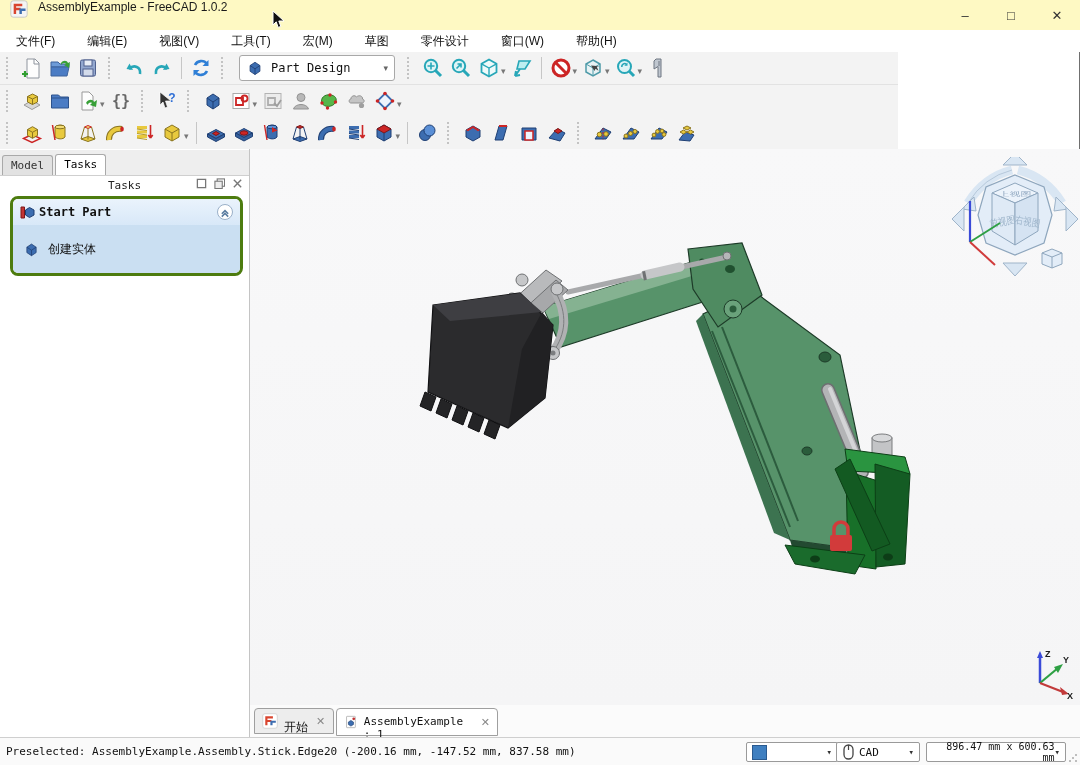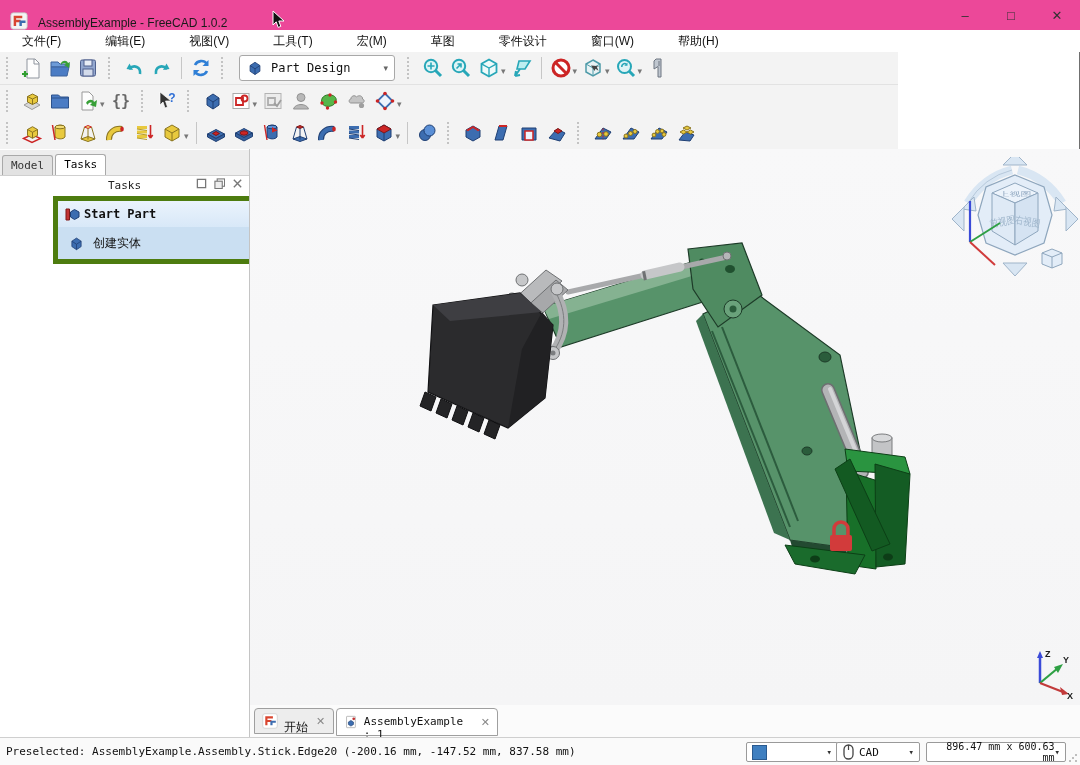--- a/index.html
+++ b/index.html
@@ -2,28 +2,28 @@
 <html><head>
 <meta charset="utf-8">
 <style>
   html,body{margin:0;padding:0;}
   body{
     width:1080px;height:765px;position:relative;overflow:hidden;
     background:#fff;font-family:"Liberation Sans",sans-serif;color:#222;
     box-shadow:inset 0 0 0 1px #707070;
   }
   
-  .titlebar{position:absolute;left:0;top:0;width:1080px;height:30px;background:#ec4899;display:flex;align-items:flex-end;}
+  .titlebar{position:absolute;left:0;top:0;width:1080px;height:30px;background:#fef9c3;display:flex;align-items:flex-start;}
   .titlebar .appicon{margin-left:10px;width:18px;height:18px;}
   .titlebar .title{margin-left:10px;font-size:12px;color:#1a1a1a;}
   .wincontrols{position:absolute;right:0;top:0;height:30px;display:flex;}
   .winbtn{width:46px;height:30px;display:flex;align-items:center;justify-content:center;font-size:13px;color:#333;}
   
   .menubar{position:absolute;left:0;top:30px;width:1080px;height:22px;background:#fff;display:flex;align-items:center;font-size:12px;}
-  .menuitem{padding:0 22px;height:22px;display:flex;align-items:center;color:#111;}
+  .menuitem{padding:0 16px;height:22px;display:flex;align-items:center;color:#111;}
   
   .tbrow{position:absolute;left:0;width:898px;height:32px;background:#f3f3f3;display:flex;align-items:center;border-bottom:1px solid #e2e2e2;}
   .tb1{top:52px;}.tb2{top:85px;}.tb3{top:117px;border-bottom:1px solid #cfcfcf;}
   .grip{width:6px;height:22px;border-left:2px dotted #c3c3c3;margin:0 4px 0 6px;}
   .vsep{width:1px;height:22px;background:#c6c6c6;margin:0 5px;}
   .tbtn{width:28px;height:27px;display:flex;align-items:center;justify-content:center;border-radius:3px;position:relative;}
   .tbtn svg{width:22px;height:22px;}
   .dd{font-size:9px;color:#777;margin:6px 2px 0 -2px;}
   .dd::after{content:"▾";}
   .combo{height:24px;background:#fff;border:1px solid #a8a8a8;border-radius:3px;display:flex;align-items:center;padding:0 6px;margin:0 6px;width:142px;}
@@ -34,24 +34,24 @@
   .disabled svg{opacity:.95;}
   
   .leftpanel{position:absolute;left:0;top:149px;width:249px;height:588px;background:#fff;}
   .paneltabs{position:absolute;left:0;top:1px;width:249px;height:25px;background:#eeeeee;border-bottom:1px solid #cfcfcf;display:flex;align-items:flex-end;}
   .ptab{font-family:"DejaVu Sans Mono",monospace;font-size:11px;border:1px solid #a9a9a9;border-bottom:none;border-radius:3px 3px 0 0;padding:3px 8px 3px 8px;margin-left:2px;background:#e2e2e2;color:#333;}
   .ptab.active{background:#fff;padding-bottom:4px;color:#000;}
   .panelheader{position:absolute;left:0;top:26px;width:249px;height:20px;display:flex;align-items:center;}
   .panelheader .ptitle{flex:1;text-align:center;font-family:"DejaVu Sans Mono",monospace;font-size:11px;color:#222;}
   .phicons{position:absolute;right:6px;top:3px;display:flex;gap:7px;}
   .phicons svg{width:11px;height:11px;}
-  .taskcard{position:absolute;left:10px;top:47px;width:227px;border:5px solid #4d7c0f;border-radius:0;overflow:hidden;margin-left:43px;}
+  .taskcard{position:absolute;left:10px;top:47px;width:227px;border:3px solid #4d7c0f;border-radius:8px;overflow:hidden;}
   .sectionheader{height:26px;background:linear-gradient(#eaf3fc,#d8e8f8);display:flex;align-items:center;padding:0 6px;}
   .sectionheader .stext{font-family:"DejaVu Sans Mono",monospace;font-weight:bold;font-size:12px;color:#111;margin-left:4px;flex:1;}
-  .taskitem{height:32px;background:#cadff2;display:flex;align-items:center;padding:0 10px;}
+  .taskitem{height:48px;background:#cadff2;display:flex;align-items:center;padding:0 10px;}
   .taskitem .ttext{font-size:12px;color:#111;margin-left:8px;}
   
   .viewport{position:absolute;left:250px;top:149px;width:830px;height:556px;background:linear-gradient(#f8f8f9,#f5f5f6);overflow:hidden;}
   .vline{position:absolute;left:249px;top:149px;width:1px;height:588px;background:#c4c4c4;}
   .navcube{position:absolute;left:700px;top:8px;width:132px;height:128px;}
   .axisind{position:absolute;left:773px;top:498px;width:52px;height:52px;}
   
   .mditabbar{position:absolute;left:250px;top:705px;width:830px;height:32px;background:#fbfbfb;}
   .mtab{position:absolute;top:3px;height:26px;border:1px solid #9f9f9f;border-radius:4px 4px 0 0;display:flex;align-items:center;padding:0 7px;box-sizing:border-box;}
   .mtab.t1{left:4px;width:80px;background:#ededed;}

